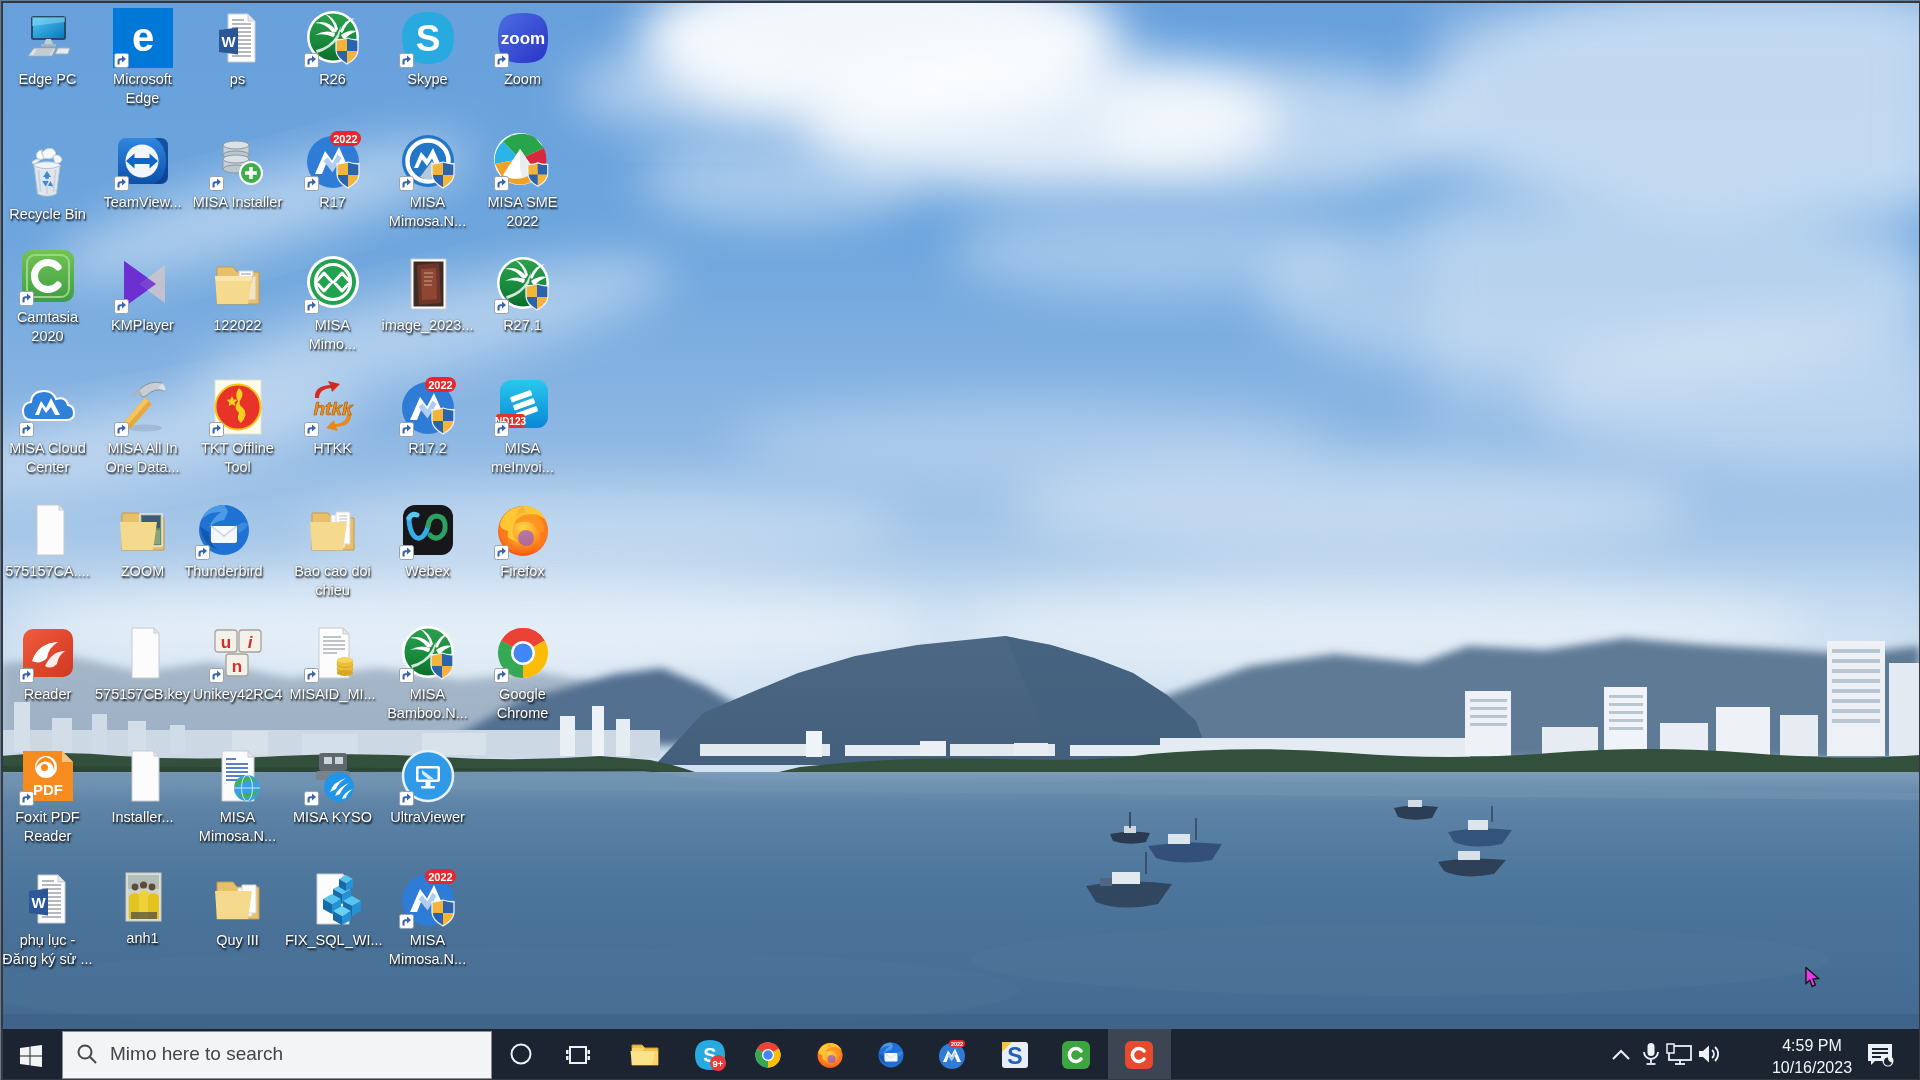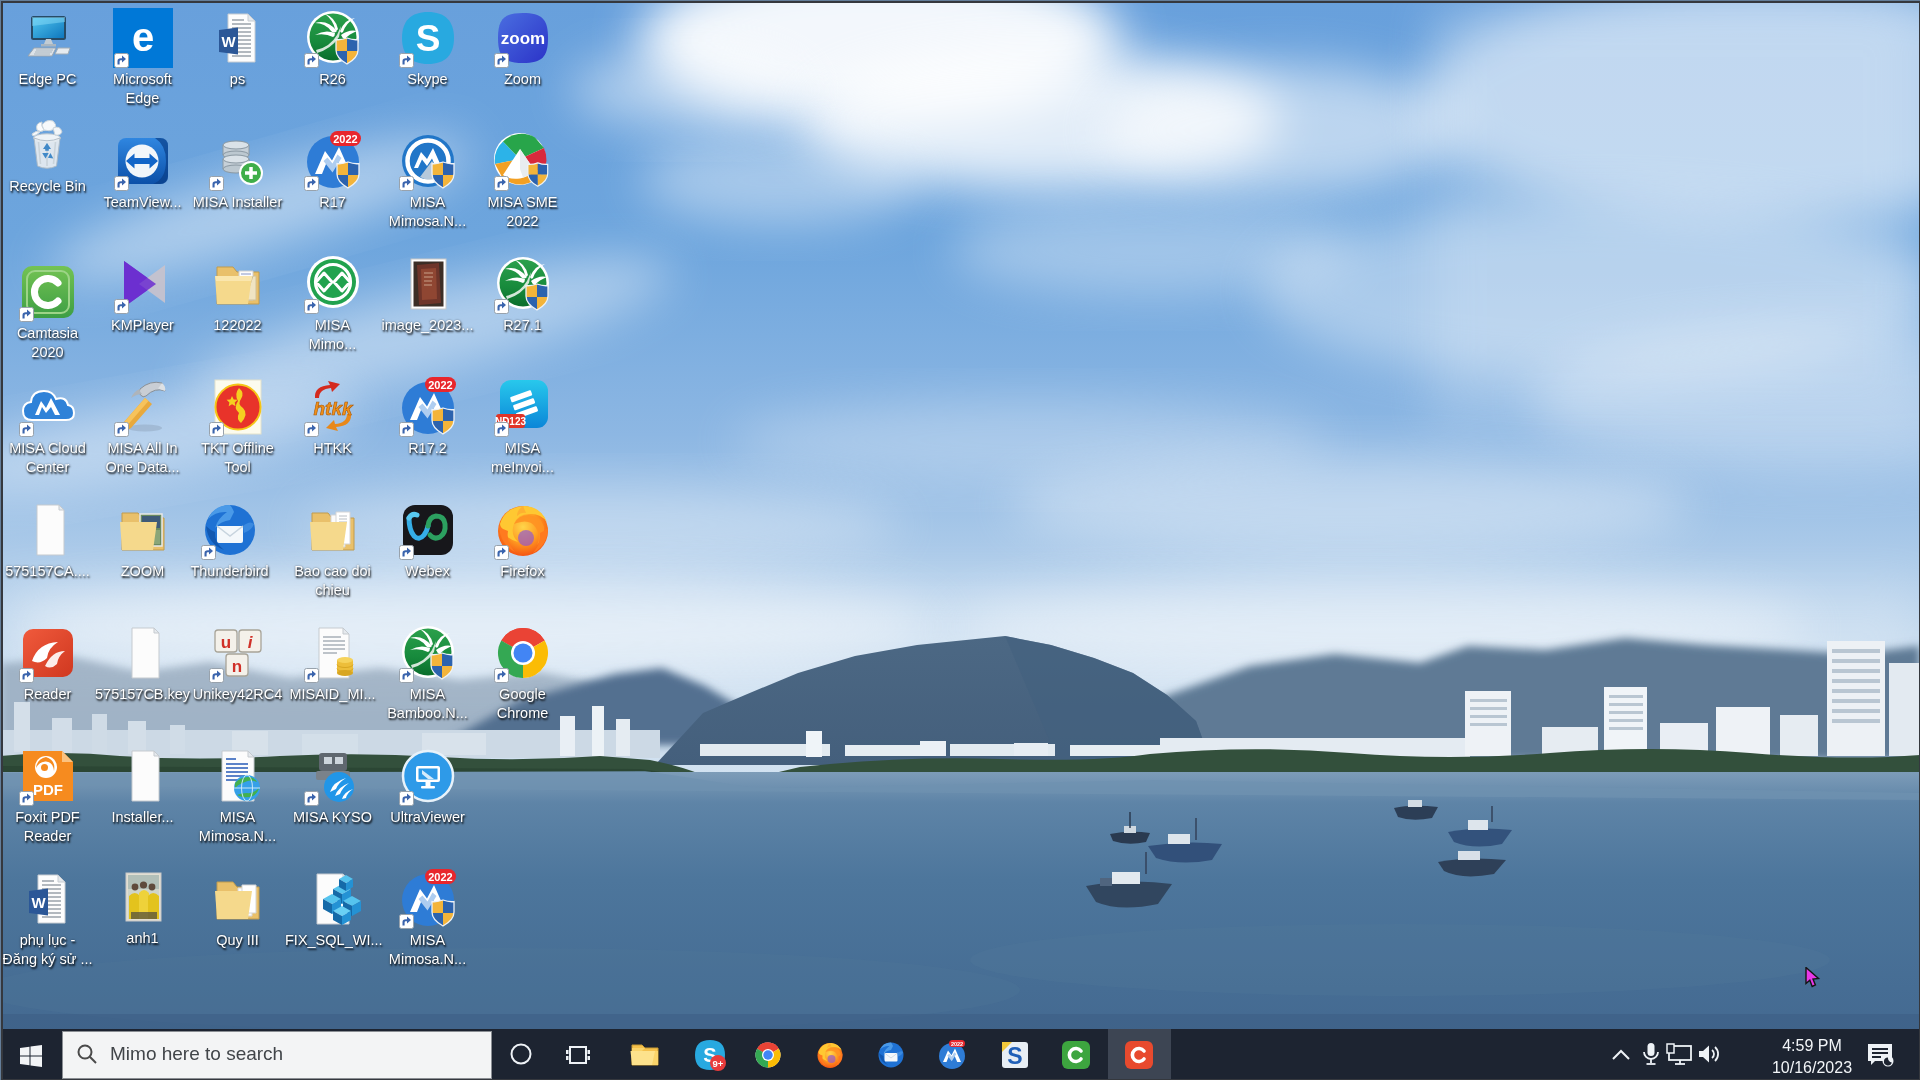--- a/index.html
+++ b/index.html
@@ -238,36 +238,36 @@
           <rect x="14" y="9" width="33" height="22" rx="1.5" fill="url(#scrG)" stroke="#274b66" stroke-width="2"></rect>
 <path d="M14,9 L47,9 L47,14 L14,18 Z" fill="#8adcf8" opacity=".5"></path>
 <path d="M28,31 L33,31 L35,36 L26,36 Z" fill="#c2ccd4"></path>
 <rect x="23" y="36" width="15" height="2.5" fill="#aab6c0"></rect>
 <path d="M16,40 L38,40 L34,48 L10,48 Z" fill="#dde3e8" stroke="#98a4b0" stroke-width="1"></path>
 <path d="M18,42 L35,42 M17,44 L34,44 M16,46 L32,46" stroke="#a8b4be" stroke-width="1"></path>
 <path d="M40,40 L52,40 L50,46 L37,46 Z" fill="#e6ebef" stroke="#a0acb6" stroke-width="1"></path>
         </svg>
         <div class="lbl">Edge PC</div>
       </div>
-<div class="ic" style="left:0px;top:115px">
+<div class="ic" style="left:0px;top:143px">
         <svg class="g" width="60" height="60" viewBox="0 0 60 60">
           <ellipse cx="29" cy="23" rx="13.5" ry="4.2" fill="#eef3f7" stroke="#b8c4ce" stroke-width="1"></ellipse>
 <path d="M16,23 L19.5,51 Q29,55.5 38.5,51 L42,23 Q29,28.5 16,23 Z" fill="#e6ecf1" opacity=".93" stroke="#b0bcc6" stroke-width="1"></path>
 <path d="M20.5,27 L22.5,49 M29,28.5 L29,51 M37.5,27 L35.5,49" stroke="#c9d3da" stroke-width="1.6"></path>
 <path d="M19,15 Q17,8 24,7 Q23,13 27,15 Q22,18 19,15 Z" fill="#fbfcfd" stroke="#c9d3da" stroke-width="1"></path>
 <path d="M24,10 Q28,4 35,6 Q39,9 37,14 Q31,17 26,15 Z" fill="#f6f9fb" stroke="#ccd6dd" stroke-width="1"></path>
 <path d="M35,13 Q42,10 44,17 Q42,21 37,20 Z" fill="#f2f6f9" stroke="#c9d3da" stroke-width="1"></path>
 <path d="M14,19 Q18,15 22,17 Q19,20 15,21 Z" fill="#f6f9fb" stroke="#ccd6dd" stroke-width="1"></path>
 <path d="M25,34 l4,-6 4,6 h-2.2 l0,1.8 h-3.6 l0,-1.8 Z" fill="#4189c8"></path>
 <path d="M24.2,38 l6.5,0 -3.2,5.5 Z" fill="#4189c8"></path>
 <path d="M32.5,38 l-2.6,4.8 5.4,0.6 Z" fill="#4189c8"></path>
         </svg>
         <div class="lbl">Recycle Bin</div>
       </div>
-<div class="ic" style="left:0px;top:262px">
+<div class="ic" style="left:0px;top:246px">
         <svg class="g" width="60" height="60" viewBox="0 0 60 60">
           <rect x="4" y="4" width="52" height="52" rx="10" fill="url(#camG)"></rect>
 <rect x="9" y="9" width="42" height="42" rx="8" fill="none" stroke="#9dd487" stroke-width="2"></rect>
 <path d="M40,21 a13.5,13.5 0 1 0 0,18" fill="none" stroke="#fff" stroke-width="7" stroke-linecap="round"></path>
           <use href="#sc" x="1" y="45"></use>
         </svg>
         <div class="lbl">Camtasia<br>2020</div>
       </div>
 <div class="ic" style="left:0px;top:377px">
         <svg class="g" width="60" height="60" viewBox="0 0 60 60">
@@ -438,21 +438,21 @@
         <svg class="g" width="60" height="60" viewBox="0 0 60 60">
           <rect x="7" y="3" width="46" height="54" fill="#fcfbee" stroke="#e4e2cc" stroke-width="1"></rect>
 <circle cx="30" cy="30" r="22.5" fill="#e8332a"></circle>
 <circle cx="30" cy="30" r="22.5" fill="none" stroke="#f5c518" stroke-width="2"></circle>
 <path d="M31,11 Q37,16 33,22 Q29,27 35,31 Q41,37 33,46 Q28,42 31,36 Q25,31 30,24 Q26,17 31,11 Z" fill="#f5d020"></path>
 <path d="M24,19 l1.7,3.5 3.9,0.3 -2.9,2.6 0.85,3.8 -3.5,-1.9 -3.4,1.9 0.75,-3.8 -2.8,-2.6 3.85,-0.3 Z" fill="#f5d020"></path>
           <use href="#sc" x="1" y="45"></use>
         </svg>
         <div class="lbl">TKT Offline<br>Tool</div>
       </div>
-<div class="ic" style="left:182px;top:500px">
+<div class="ic" style="left:176px;top:500px">
         <svg class="g" width="60" height="60" viewBox="0 0 60 60">
           <circle cx="30" cy="30" r="25" fill="#1f72d4"></circle>
 <path d="M30,5 Q14,5 8,19 Q16,11 27,12 Q18,18 15,28 Q21,21 30,20 L34,12 Q32,7 30,5 Z" fill="#4a9ae8"></path>
 <rect x="17" y="26" width="26" height="17" rx="2" fill="#f4f8fb"></rect>
 <path d="M17,26 L30,36 L43,26" fill="none" stroke="#c8d4de" stroke-width="1.5"></path>
 <path d="M6,26 Q8,44 24,50 Q14,42 15,32 Q10,30 6,26 Z" fill="#1258b0"></path>
 <path d="M43,26 Q50,20 54,24 Q52,30 44,33 Z" fill="#3b8ae0"></path>
           <use href="#sc" x="1" y="45"></use>
         </svg>
         <div class="lbl">Thunderbird</div>

